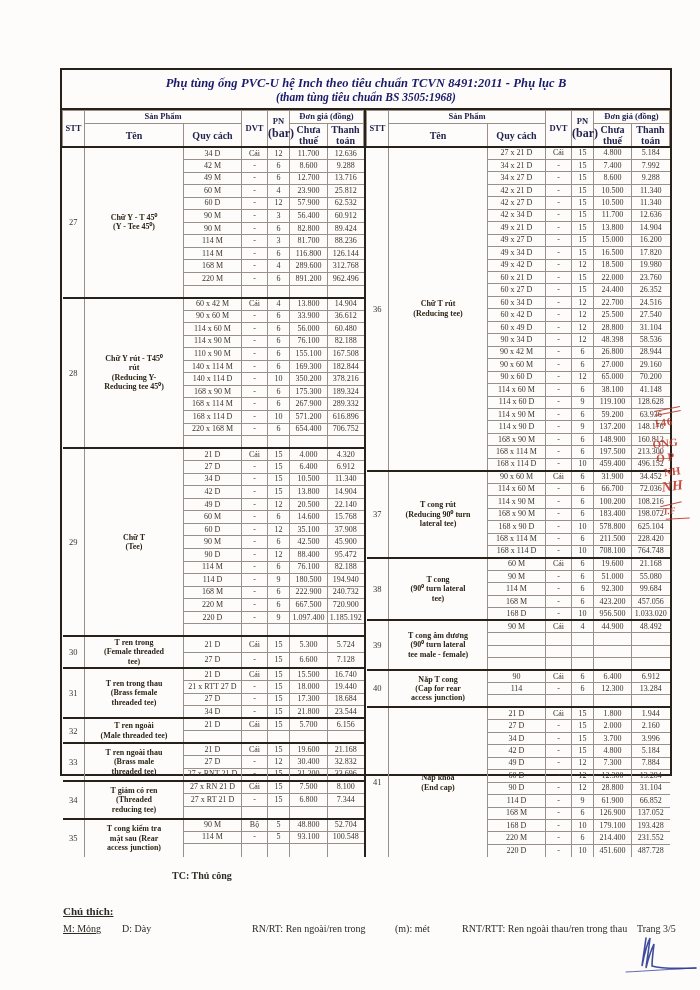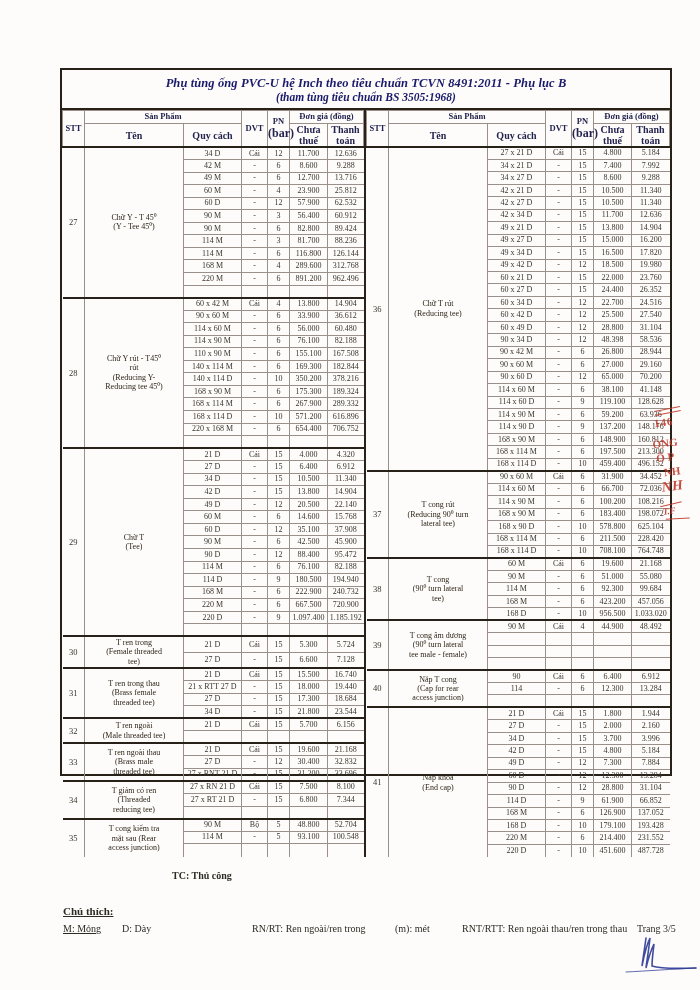--- a/index.html
+++ b/index.html
@@ -57,21 +57,21 @@
     font-size:8px;line-height:1;text-align:center;vertical-align:middle;
     padding:0;color:var(--ink);height:12px;
     overflow:hidden;white-space:nowrap;
   }
   tbody td:last-child{border-right:none;}
   tbody tr.sec-start td{border-top:2px solid var(--thick);}
   tbody tr.sec-start.first td{border-top:none;}
   thead{border-bottom:2px solid var(--thick);}
   tbody td.stt{font-size:8.5px;border-radius:8px;}
   tbody td.name{
-    font-weight:normal;font-size:8px;line-height:1.18;white-space:normal;
+    font-weight:bold;font-size:8px;line-height:1.18;white-space:normal;
     color:#2e2418;
   }
   
   .footer span{position:absolute;font-size:10px;color:#2e2a24;white-space:nowrap;margin-top:24px;}
   .note-label{left:63px;top:881px;font-weight:bold;text-decoration:underline;font-size:11px !important;}
   .lg0{left:63px;top:899px;text-decoration:underline;} .lg1{left:122px;top:899px;} .lg2{left:172px;top:846px;font-weight:bold;}
   .lg3{left:252px;top:899px;} .lg4{left:395px;top:899px;}
   .lg5{left:462px;top:899px;} .page-num{left:637px;top:899px;}
   
   .stamp{

